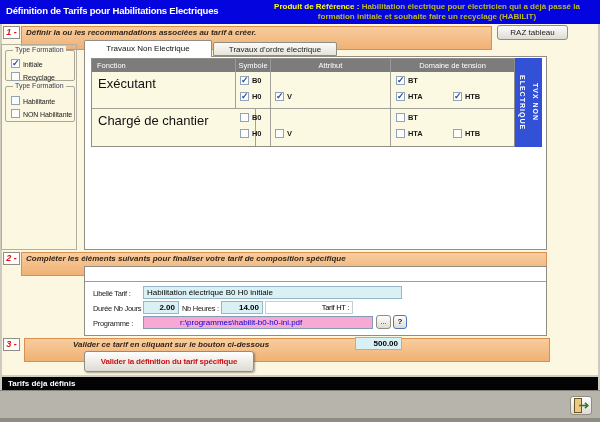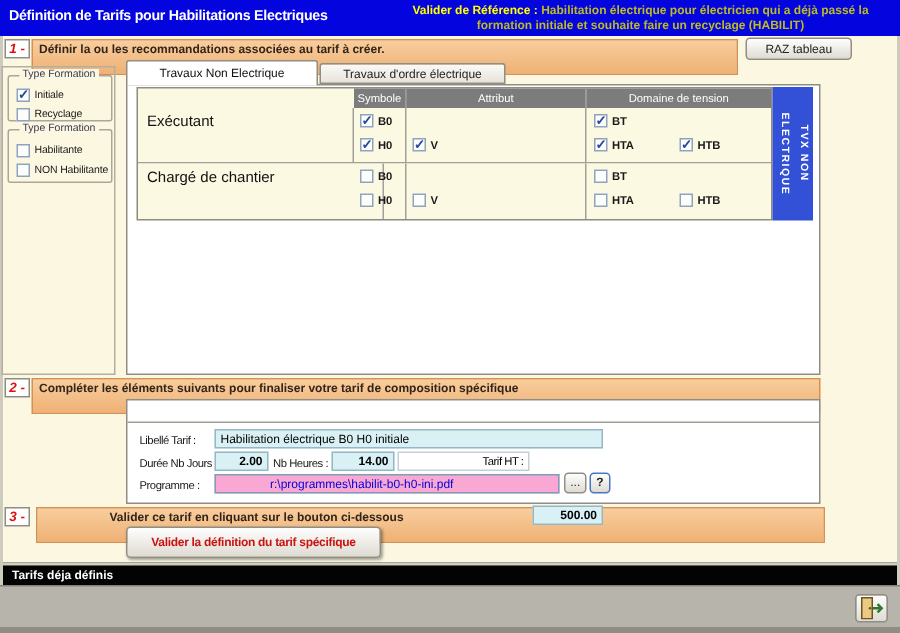--- a/index.html
+++ b/index.html
@@ -11,47 +11,47 @@
   .app-title{position:absolute;left:6px;top:5px;font-size:9.5px;font-weight:bold;letter-spacing:-0.2px;color:#fff;white-space:nowrap;}
   .prodref{position:absolute;left:258px;top:2px;width:338px;text-align:center;font-size:8px;font-weight:bold;line-height:10px;}
   .prodref .plabel{color:#FFFF00;}
   .prodref .ptext{color:#BCBB22;}
 
   .edge{position:absolute;top:24px;height:366px;width:2px;background:#CDCABE;}
   .edge.l{left:0;} .edge.r{right:0;}
 
   
   .numbox{position:absolute;width:17px;height:13px;background:#fff;border:1px solid #8f8d84;box-sizing:border-box;color:#E01010;font-style:italic;font-weight:bold;font-size:9px;line-height:11px;text-align:center;}
-  .obar{position:absolute;height:24px;background:linear-gradient(#F8CD9D,#EFB175);border:1px solid #D89050;box-sizing:border-box;font-size:8px;font-weight:bold;color:#33241a;line-height:11px;padding-left:4px;white-space:nowrap;overflow:hidden;}
+  .obar{position:absolute;height:24px;background:linear-gradient(#F8CD9D,#EFB175);border:1px solid #D89050;box-sizing:border-box;font-size:8px;font-weight:bold;color:#33241a;line-height:11px;padding-left:4px;white-space:nowrap;overflow:hidden;font-style:italic;}
 
   .btn{background:linear-gradient(#FEFEFE,#DEDBD2);border:1px solid #8f8d84;border-radius:3px;box-sizing:border-box;text-align:center;color:#222;cursor:default;}
   .raz{position:absolute;left:497px;top:25px;width:71px;height:15px;font-size:8px;line-height:13px;}
 
   
   .leftpanel{position:absolute;left:1px;top:44px;width:76px;height:206px;border:1px solid #B2AFA2;box-sizing:border-box;}
   .fs{position:absolute;border:1px solid #A9A79A;border-radius:2px;box-sizing:border-box;}
   .fs .lg{position:absolute;top:-5px;left:7px;background:#FBF7E1;padding:0 2px;font-size:7px;color:#3a3a52;white-space:nowrap;}
-  .cbrow{position:absolute;display:flex;align-items:center;gap:3px;height:10px;}
+  .cbrow{position:absolute;display:flex;align-items:flex-end;gap:3px;height:10px;}
   .cb{width:9px;height:9px;border:1px solid #8FA4BC;background:#FDFDFB;position:relative;flex:none;box-sizing:border-box;}
   .cb.checked::after{content:"✓";position:absolute;left:0px;top:-2px;font-size:9px;font-weight:bold;color:#25499C;}
   .cbl{font-size:7px;color:#1a1a1a;white-space:nowrap;letter-spacing:-0.1px;}
   .cbl.b{font-weight:bold;font-size:7.5px;}
 
   
   .tab-on{position:absolute;background:#fff;border:1px solid #8f8d84;border-bottom:none;border-radius:2px 2px 0 0;box-sizing:border-box;font-size:8px;text-align:center;z-index:3;color:#111;}
   .tab-off{position:absolute;background:linear-gradient(#FBFAF7,#E6E3DA);border:1px solid #8f8d84;border-radius:2px 2px 0 0;box-sizing:border-box;font-size:8px;text-align:center;z-index:1;color:#222;}
   .panel{position:absolute;background:#fff;border:1px solid #8f8d84;box-sizing:border-box;z-index:2;}
 
   
   .ttable{position:absolute;left:91px;top:58px;width:424px;height:89px;border:1px solid #8f8d84;box-sizing:border-box;z-index:4;background:#FCF9E2;}
   .th{position:absolute;top:0;height:13px;background:#7C7C7C;color:#fff;font-size:7.5px;line-height:13px;text-align:center;border-right:1px solid #9a9a9a;box-sizing:border-box;}
   .trow{position:absolute;left:0;width:422px;height:37px;background:#FCF9E2;border-bottom:1px solid #A2A09A;box-sizing:border-box;}
   .trow:last-child{border-bottom:none;}
   .tcell{position:absolute;top:0;height:100%;border-right:1px solid #A2A09A;box-sizing:border-box;}
-  .fonc{font-size:10px;color:#111;padding:4px 0 0 6px;}
+  .fonc{font-size:13px;color:#111;padding:4px 0 0 6px;}
   .vtag{position:absolute;left:515px;top:58px;width:27px;height:89px;background:#3351D6;color:#fff;font-size:7px;font-weight:bold;letter-spacing:1px;writing-mode:vertical-rl;text-align:center;line-height:13px;z-index:4;}
 
   
   .tabline{position:absolute;left:85px;top:281px;width:461px;height:1px;background:#9f9d94;z-index:2;}
   .lbl{position:absolute;font-size:7.5px;letter-spacing:-0.3px;color:#1a1a1a;white-space:nowrap;z-index:5;}
   .inp{position:absolute;box-sizing:border-box;border:1px solid #96B7C6;background:#D9F1F4;font-size:8px;line-height:11px;padding:0 3px;z-index:5;white-space:nowrap;overflow:hidden;}
   .inp.white{background:#f9a8d4;border-color:#7F9DB9;padding-left:36px;}
   .inp.num{font-weight:bold;text-align:right;}
   .inp.plain{background:#fff;border-color:#C3CFD6;text-align:right;font-size:7.5px;letter-spacing:-0.3px;}
   .path{color:#0000D8;}
@@ -65,21 +65,21 @@
   .exitbtn{position:absolute;left:570px;top:396px;width:22px;height:19px;display:flex;align-items:center;justify-content:center;}
 </style>
 </head>
 <body>
 
 <div class="win">
 
   <div class="titlebar">
     <div class="app-title">Définition de Tarifs pour Habilitations Electriques</div>
     <div class="prodref">
-      <span class="plabel">Valider de Référence :</span>
+      <span class="plabel">Produit de Référence :</span>
       <span class="ptext">Habilitation électrique pour électricien qui a déjà passé la formation initiale et souhaite faire un recyclage (HABILIT)</span>
     </div>
   </div>
 
   <div class="edge l"></div>
   <div class="edge r"></div>
 
   <div class="numbox" style="left:3px;top:26px;">1 -</div>
   <div class="obar" style="left:21px;top:26px;width:471px;">Définir la ou les recommandations associées au tarif à créer.</div>
   <div class="btn raz">RAZ tableau</div>
@@ -107,20 +107,21 @@
       <span class="cb"></span>
       <span class="cbl">NON Habilitante</span>
     </div>
   </div>
 
   <div class="tab-on" style="left:84px;top:40px;width:128px;height:17px;line-height:16px;">Travaux Non Electrique</div>
   <div class="tab-off" style="left:213px;top:42px;width:124px;height:14px;line-height:13px;">Travaux d'ordre électrique</div>
   <div class="panel" style="left:84px;top:56px;width:463px;height:194px;"></div>
 
   <div class="ttable">
+    <div class="th" style="left:0;width:144px;text-align:left;padding-left:5px;">Fonction</div>
     <div class="th" style="left:144px;width:35px;">Symbole</div>
     <div class="th" style="left:299px;width:123px;border-right:none;">Domaine de tension</div>
     <div class="th" style="left:179px;width:120px;">Attribut</div>
 
     <div class="trow" style="top:13px;">
       <div class="tcell fonc" style="left:0;width:144px;">Exécutant</div>
       <div class="tcell" style="left:144px;width:35px;">
         <div class="cbrow" style="left:4px;top:3px;">
           <span class="cb checked"></span>
           <span class="cbl b">B0</span>

